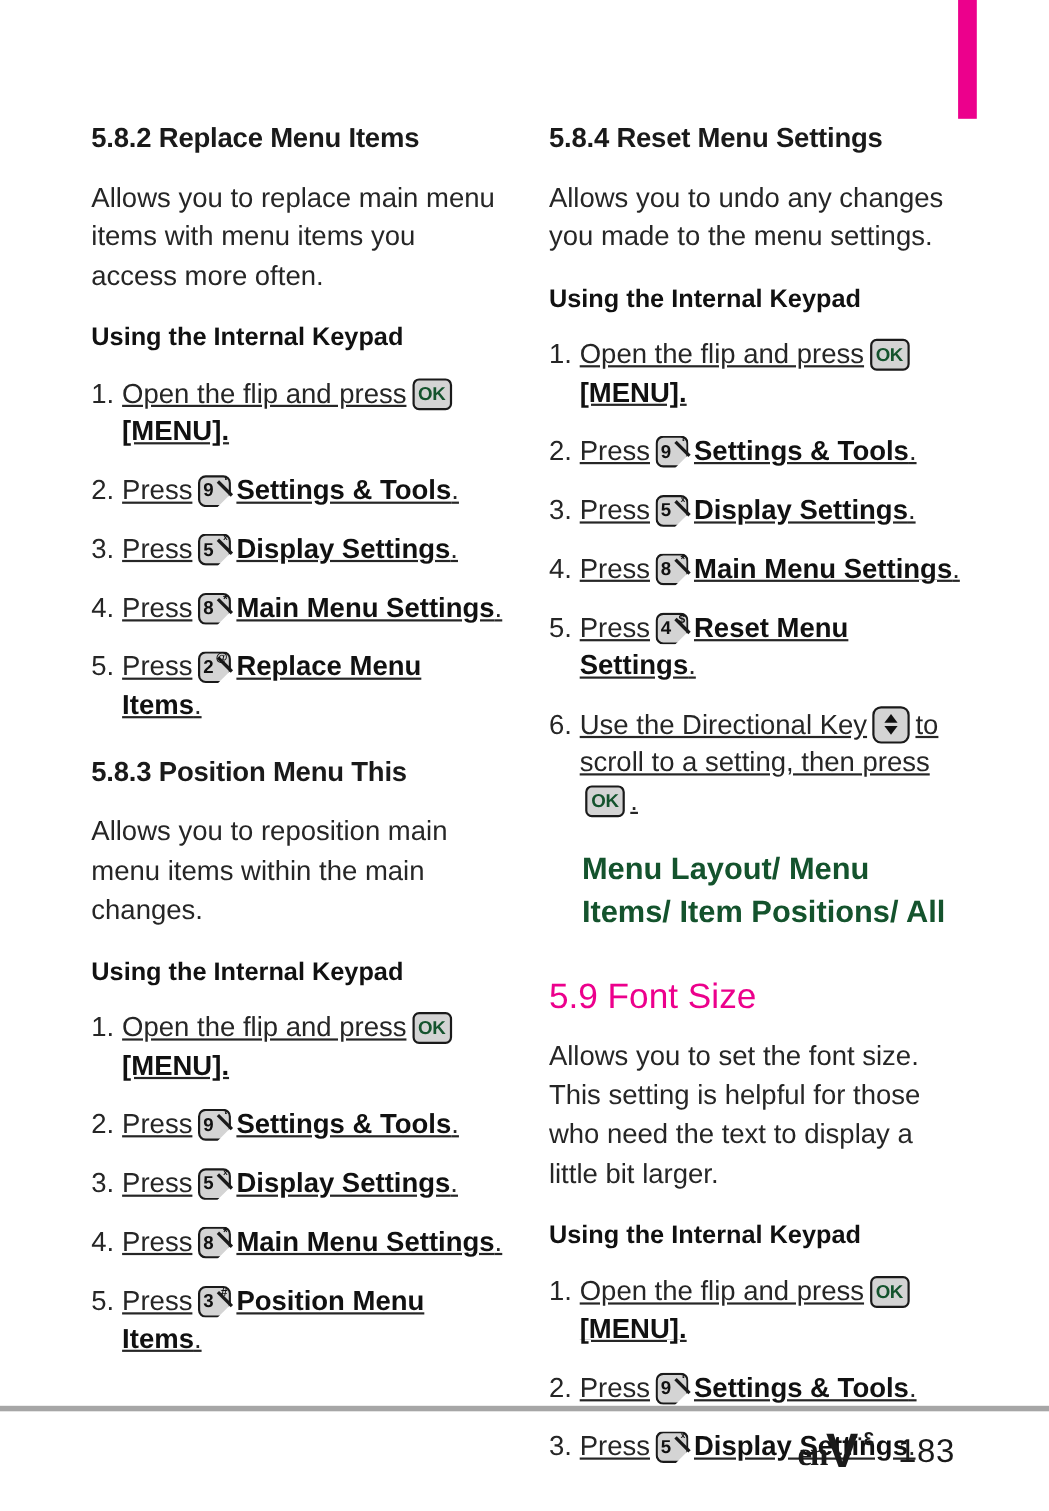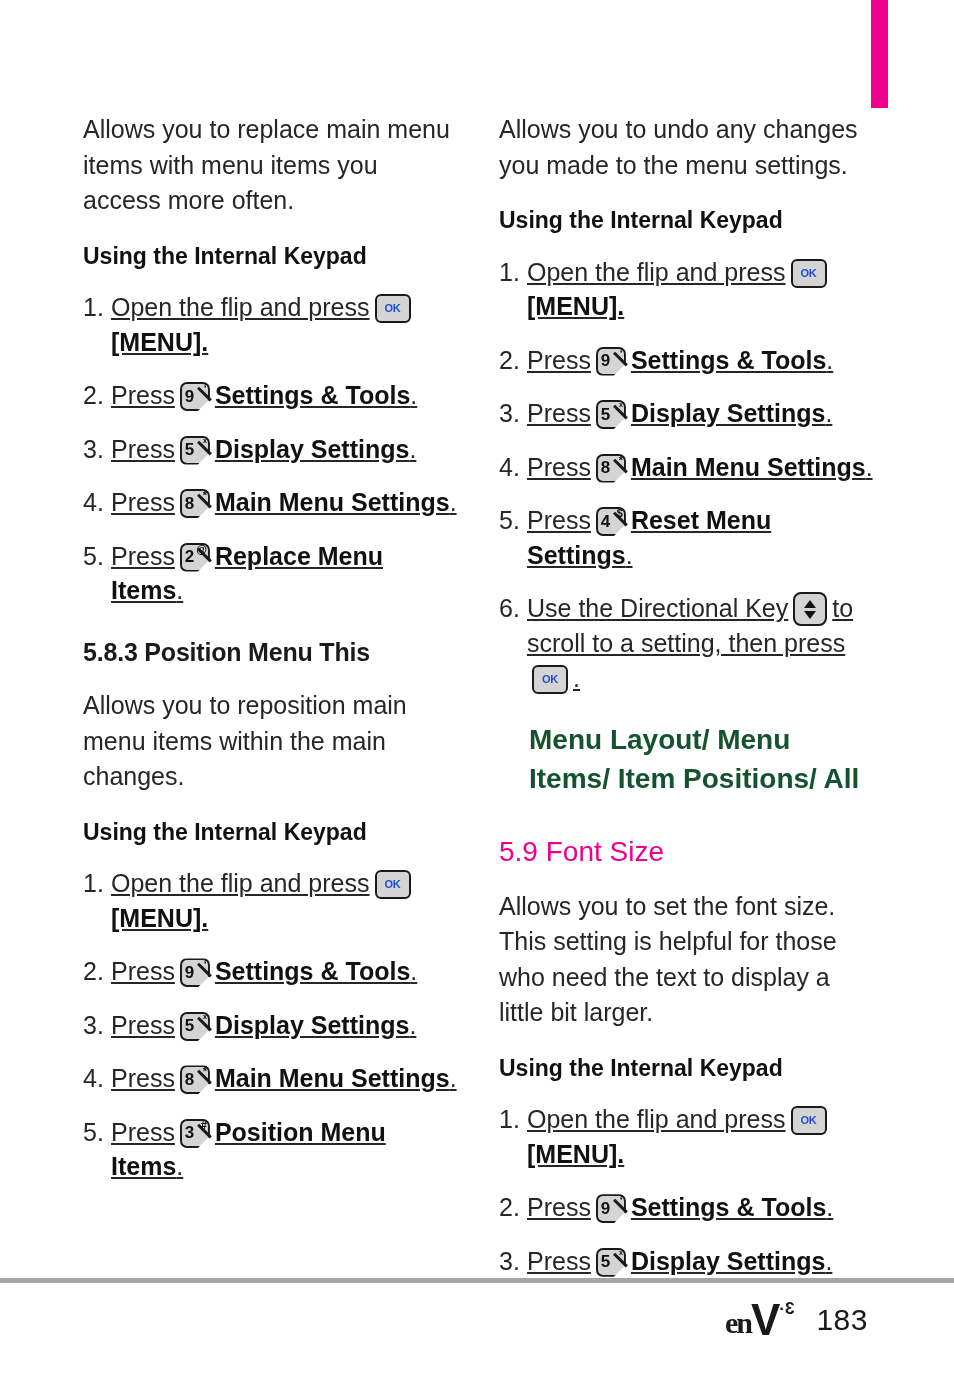--- a/index.html
+++ b/index.html
@@ -45,21 +45,21 @@
   
   .h-section {
     font-size: 25px;
     font-weight: bold;
     letter-spacing: -0.2px;
     color: #1a1a1a;
     margin: 0 0 22px 0;
     line-height: 1.15;
   }
   .h-major {
-    font-size: 28px;
+    font-size: 32px;
     font-weight: normal;
     color: #ec008c;
     margin: 38px 0 20px 0;
     line-height: 1.15;
   }
   .para {
     font-size: 25px;
     font-weight: normal;
     line-height: 1.42;
     margin: 0 0 24px 0;
@@ -177,24 +177,24 @@
   }
   .keycap.ok .kc-shape {
     border-radius: 6px;
   }
   .kc-ok-label {
     position: absolute;
     inset: 0;
     display: flex;
     align-items: center;
     justify-content: center;
-    font-size: 11px;
+    font-size: 17px;
     font-weight: bold;
     letter-spacing: -0.3px;
-    color: #1d4ed8;
+    color: #14532d;
   }
   .keycap.dir {
     width: 34px;
     height: 34px;
     vertical-align: -9px;
   }
   .keycap.dir .kc-shape {
     border-radius: 8px;
   }
   .kc-arrows {
@@ -282,20 +282,21 @@
 </head>
 <body>
 
 <div class="tab-marker" style="background: rgb(236, 0, 140);"></div>
 
 <div class="page">
 
   <div class="col col-left">
 
     <div>
+      <h2 class="h-section">5.8.2 Replace Menu Items</h2>
       <p class="para">Allows you to replace main menu items with menu items you access more often.</p>
       <h3 class="h-sub">Using the Internal Keypad</h3>
 
       <div class="step">
         <span class="step-num">1.</span>
         <span class="step-body"><span>Open the flip and press</span><span class="keycap ok"><span class="kc-shape" style="background: rgb(212, 212, 212); border-color: rgb(26, 26, 26);"></span><span class="kc-ok-label">OK</span></span><span class="indent-line step-strong">[MENU].</span></span>
       </div>
 
       <div class="step">
         <span class="step-num">2.</span>
@@ -346,20 +347,21 @@
       <div class="step">
         <span class="step-num">5.</span>
         <span class="step-body"><span>Press</span><span class="keycap num"><span class="kc-shape" style="background: rgb(212, 212, 212); border-color: rgb(26, 26, 26);"></span><span class="kc-cut"></span><span class="kc-diag" style="background: rgb(26, 26, 26);"></span><span class="kc-digit">3</span><span class="kc-sup">#</span></span><span class="step-strong">Position Menu Items</span><span>.</span></span>
       </div>
     </div>
   </div>
 
   <div class="col col-right">
 
     <div>
+      <h2 class="h-section">5.8.4 Reset Menu Settings</h2>
       <p class="para">Allows you to undo any changes you made to the menu settings.</p>
       <h3 class="h-sub">Using the Internal Keypad</h3>
 
       <div class="step">
         <span class="step-num">1.</span>
         <span class="step-body"><span>Open the flip and press</span><span class="keycap ok"><span class="kc-shape" style="background: rgb(212, 212, 212); border-color: rgb(26, 26, 26);"></span><span class="kc-ok-label">OK</span></span><span class="indent-line step-strong">[MENU].</span></span>
       </div>
 
       <div class="step">
         <span class="step-num">2.</span>

